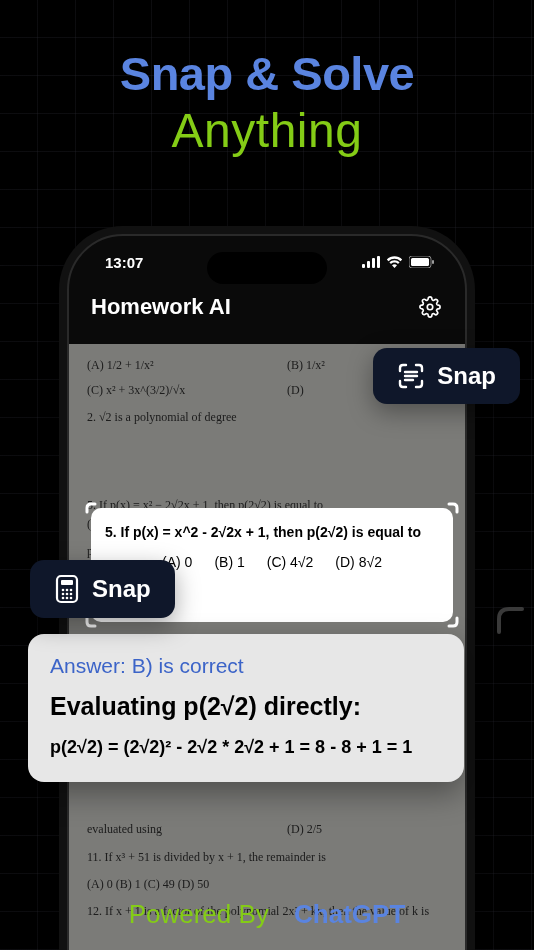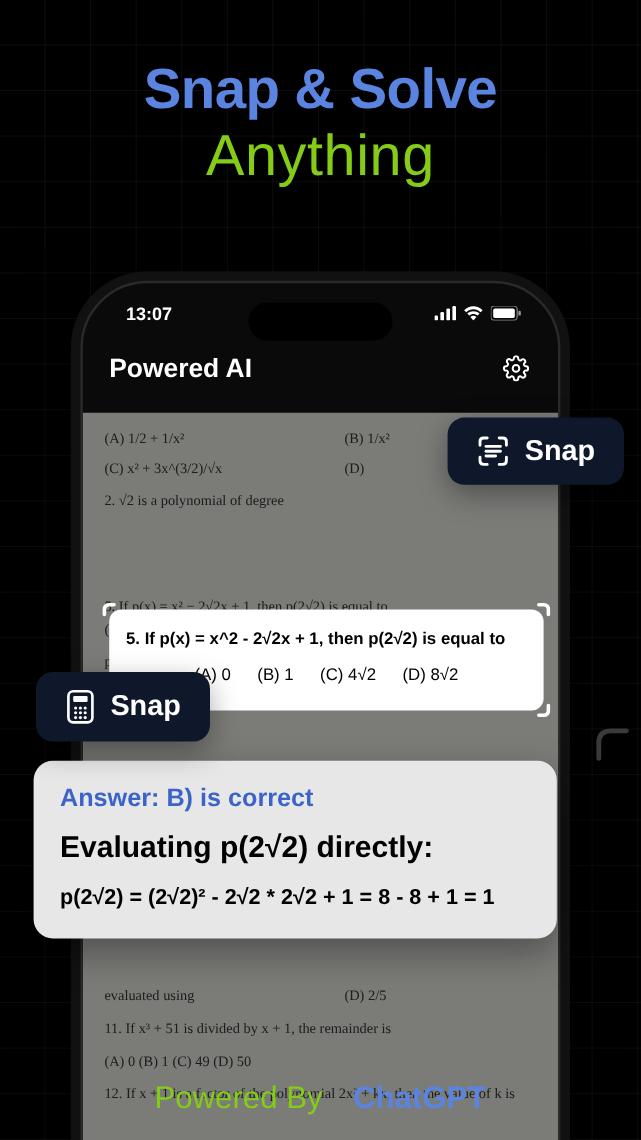--- a/index.html
+++ b/index.html
@@ -100,21 +100,21 @@
   .darken {
     position: absolute; top: 108px; left:0; right:0; bottom:0;
     background: rgba(0,0,0,0.25);
     pointer-events: none;
   }
   
   .capture {
     position: absolute;
     top: 272px;
     left: 22px; right: 12px;
-    height: 84px;
+    height: 114px;
     z-index: 50;
   }
   .capture-box {
     position: absolute; inset: 0;
     background: #fff;
     border-radius: 10px;
     padding: 16px 14px 10px 14px;
     color: #000;
     font-family: -apple-system, Helvetica, Arial, sans-serif;
   }
@@ -151,21 +151,21 @@
     top: 634px;
     left: 28px;
     width: 436px;
     background: #e7e7e7;
     border-radius: 16px;
     padding: 20px 22px 22px 22px;
     color: #000;
     z-index: 70;
     box-shadow: 0 12px 30px rgba(0,0,0,0.35);
   }
-  .answer-title { color: #3c64c8; font-size: 21px; font-weight: 700; margin-bottom: 14px; }
+  .answer-title { color: #3c64c8; font-size: 21px; font-weight: 400; margin-bottom: 14px; }
   .answer-sub { font-size: 25px; font-weight: 700; margin-bottom: 14px; }
   .answer-eq { font-size: 18px; font-weight: 600; line-height: 1.4; }
   
   .footer {
     position: absolute;
     bottom: 20px;
     left: 0; right: 0;
     text-align: center;
     font-size: 26px;
     z-index: 90;
@@ -216,21 +216,21 @@
         <svg width="26" height="12" viewBox="0 0 26 12">
             <rect x="0" y="0" width="22" height="12" rx="3" fill="none" stroke="#fff" stroke-width="1" opacity="0.5"></rect>
             <rect x="2" y="2" width="18" height="8" rx="1.5" fill="#fff"></rect>
             <rect x="23" y="4" width="2" height="4" rx="1" fill="#fff" opacity="0.6"></rect>
           </svg>
       </span>
     </div>
   </div>
 
   <div class="app-header">
-    <div class="app-title">Powered AI</div>
+    <div class="app-title">Homework AI</div>
     <div class="gear-btn">
       <svg width="22" height="22" viewBox="0 0 24 24" fill="none" stroke="#fff" stroke-width="1.8">
           <circle cx="12" cy="12" r="3"></circle>
           <path d="M19.4 15a1.7 1.7 0 0 0 .34 1.87l.06.06a2 2 0 1 1-2.83 2.83l-.06-.06a1.7 1.7 0 0 0-1.87-.34 1.7 1.7 0 0 0-1 1.56V21a2 2 0 0 1-4 0v-.09a1.7 1.7 0 0 0-1.11-1.56 1.7 1.7 0 0 0-1.87.34l-.06.06a2 2 0 1 1-2.83-2.83l.06-.06a1.7 1.7 0 0 0 .34-1.87 1.7 1.7 0 0 0-1.56-1H3a2 2 0 0 1 0-4h.09a1.7 1.7 0 0 0 1.56-1.11 1.7 1.7 0 0 0-.34-1.87l-.06-.06a2 2 0 1 1 2.83-2.83l.06.06a1.7 1.7 0 0 0 1.87.34H9a1.7 1.7 0 0 0 1-1.56V3a2 2 0 0 1 4 0v.09a1.7 1.7 0 0 0 1 1.56 1.7 1.7 0 0 0 1.87-.34l.06-.06a2 2 0 1 1 2.83 2.83l-.06.06a1.7 1.7 0 0 0-.34 1.87V9a1.7 1.7 0 0 0 1.56 1H21a2 2 0 0 1 0 4h-.09a1.7 1.7 0 0 0-1.56 1z"></path>
         </svg>
     </div>
   </div>
 
   <div class="worksheet">
     <div class="ws-row">

